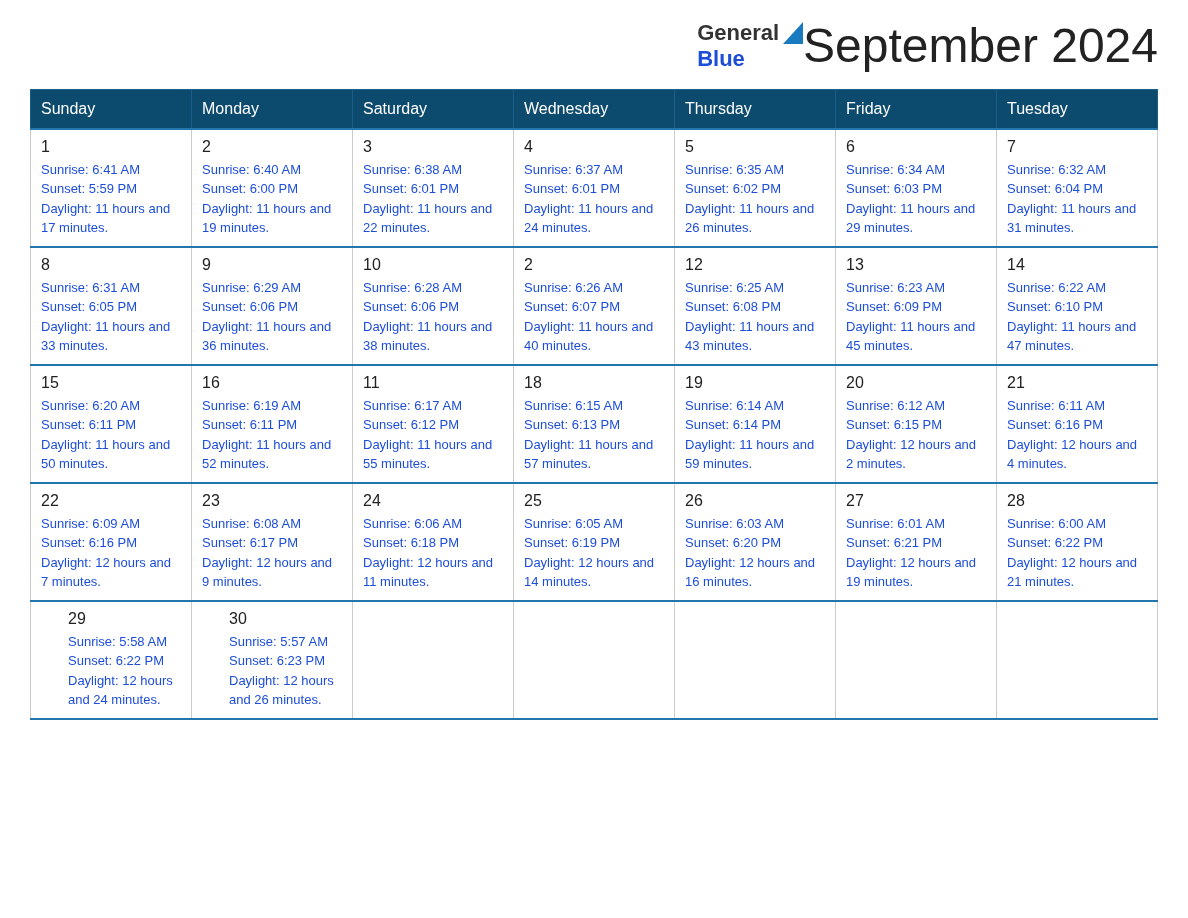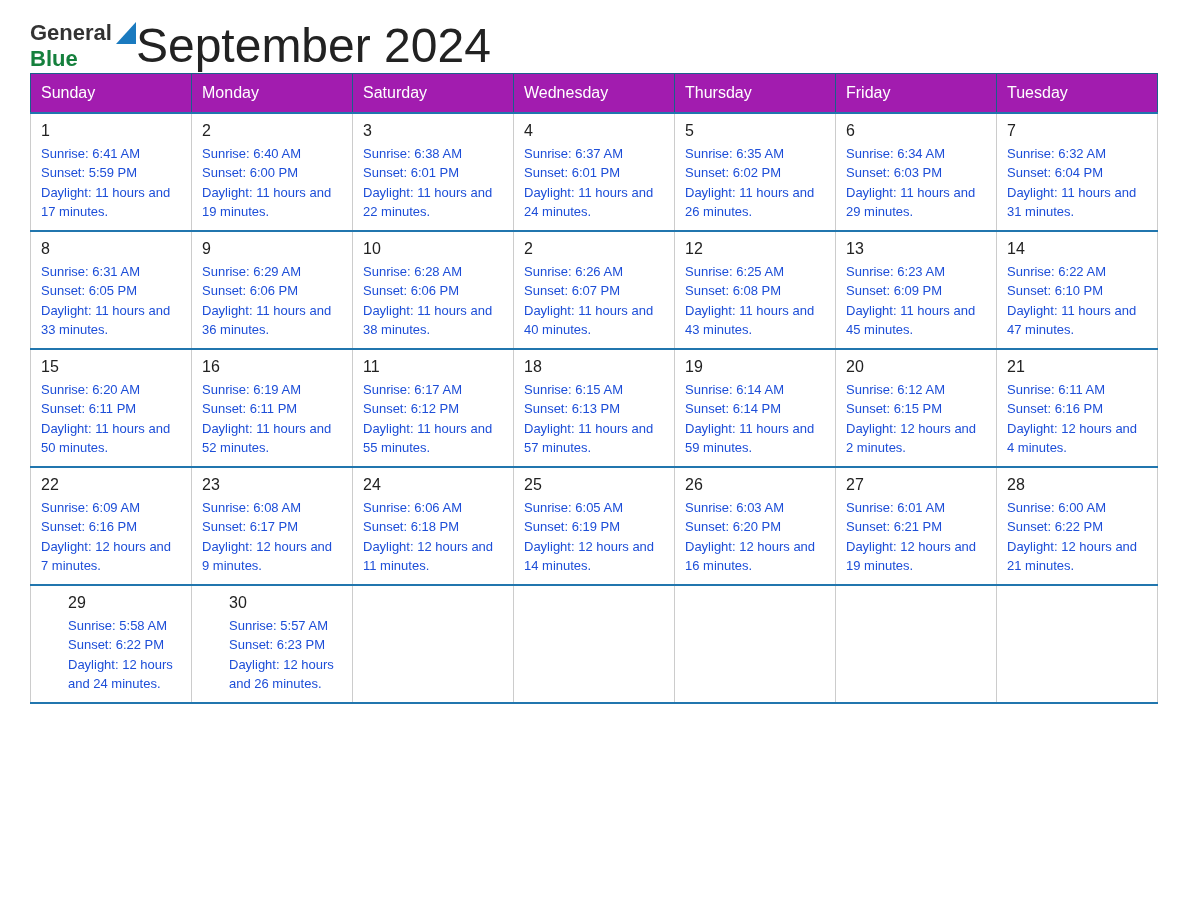--- a/index.html
+++ b/index.html
@@ -5,33 +5,33 @@
     * { margin: 0; padding: 0; box-sizing: border-box; }
     body {
       font-family: Arial, Helvetica, sans-serif;
       background: #fff;
       width: 1188px;
       min-height: 918px;
       padding: 20px 30px;
     }
     .header-area {
       display: flex;
-      justify-content: flex-start;
+      justify-content: flex-end;
       align-items: flex-start;
-      margin-bottom: 0;
+      margin-bottom: 16px;
     }
     .logo-text-general {
       font-size: 22px;
       font-weight: bold;
       color: #333;
     }
     .logo-text-blue {
       font-size: 22px;
       font-weight: bold;
-      color: #15803d;
+      color: #1d4ed8;
     }
     .logo-block {
       display: flex;
       flex-direction: column;
     }
     .logo-row {
       display: flex;
       align-items: center;
     }
     .title-area {
@@ -47,21 +47,21 @@
       font-size: 20px;
       color: #444;
       margin-top: 4px;
     }
     .calendar {
       width: 100%;
       border-collapse: collapse;
       border: 1px solid #ccc;
     }
     .calendar th {
-      background-color: #a21caf;
+      background-color: #0c4a6e;
       color: #fff;
       text-align: left;
       padding: 10px 10px;
       font-size: 16px;
       font-weight: normal;
       border: 1px solid #1a5f8a;
     }
     .calendar td {
       vertical-align: top;
       padding: 8px 10px;

